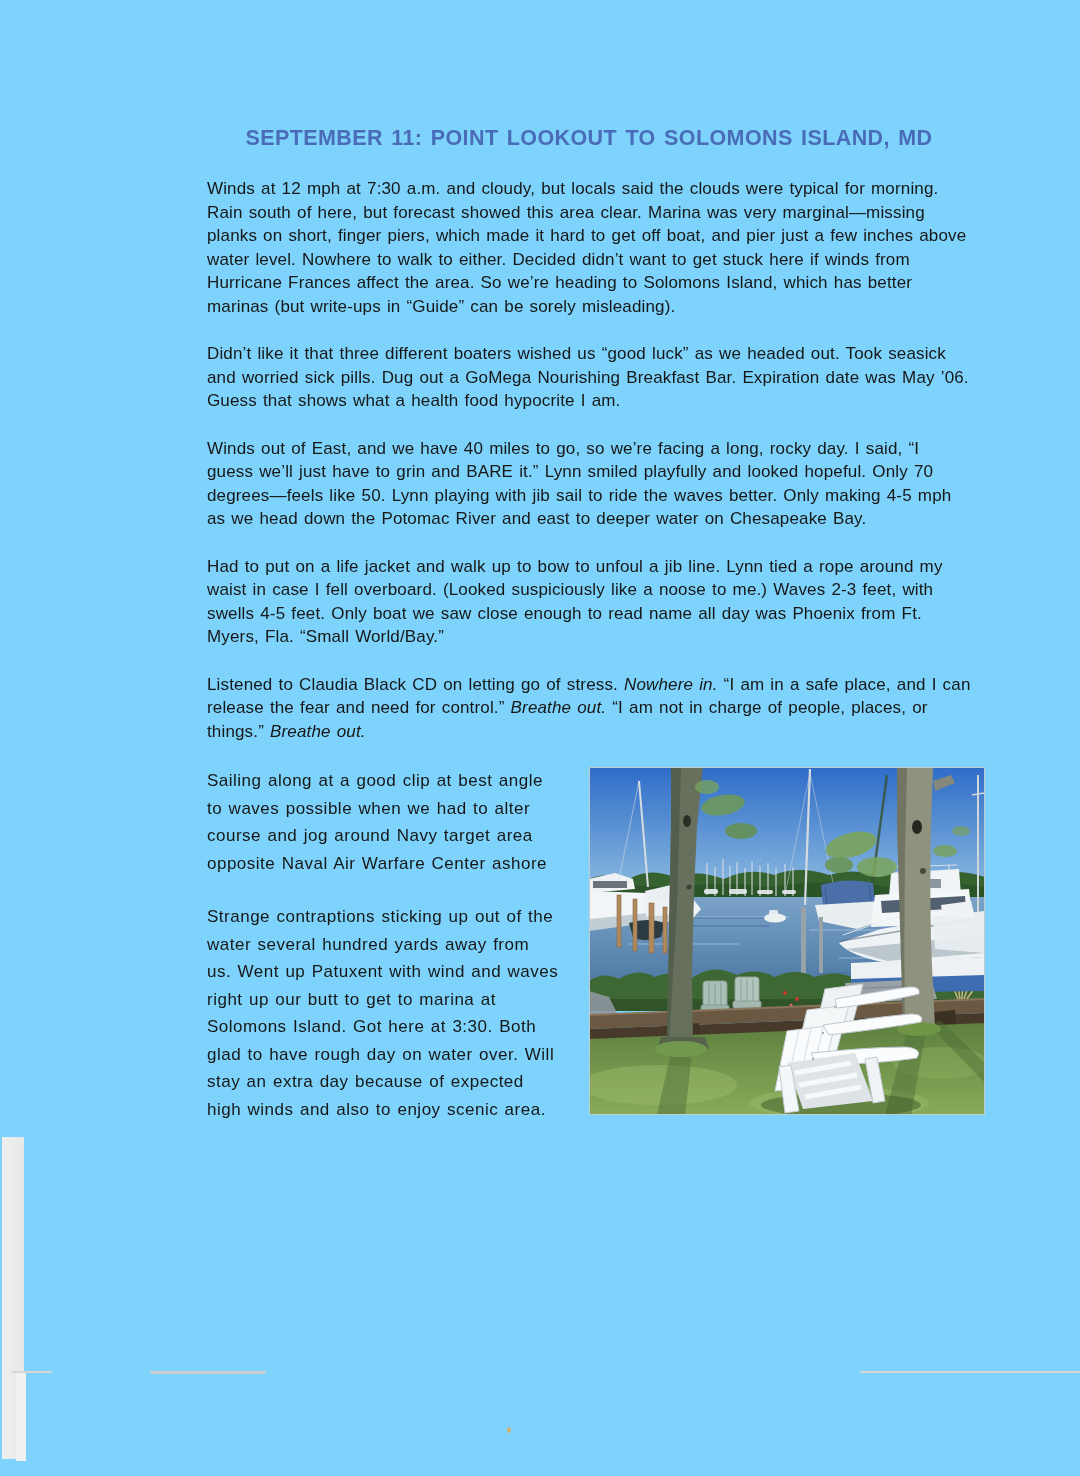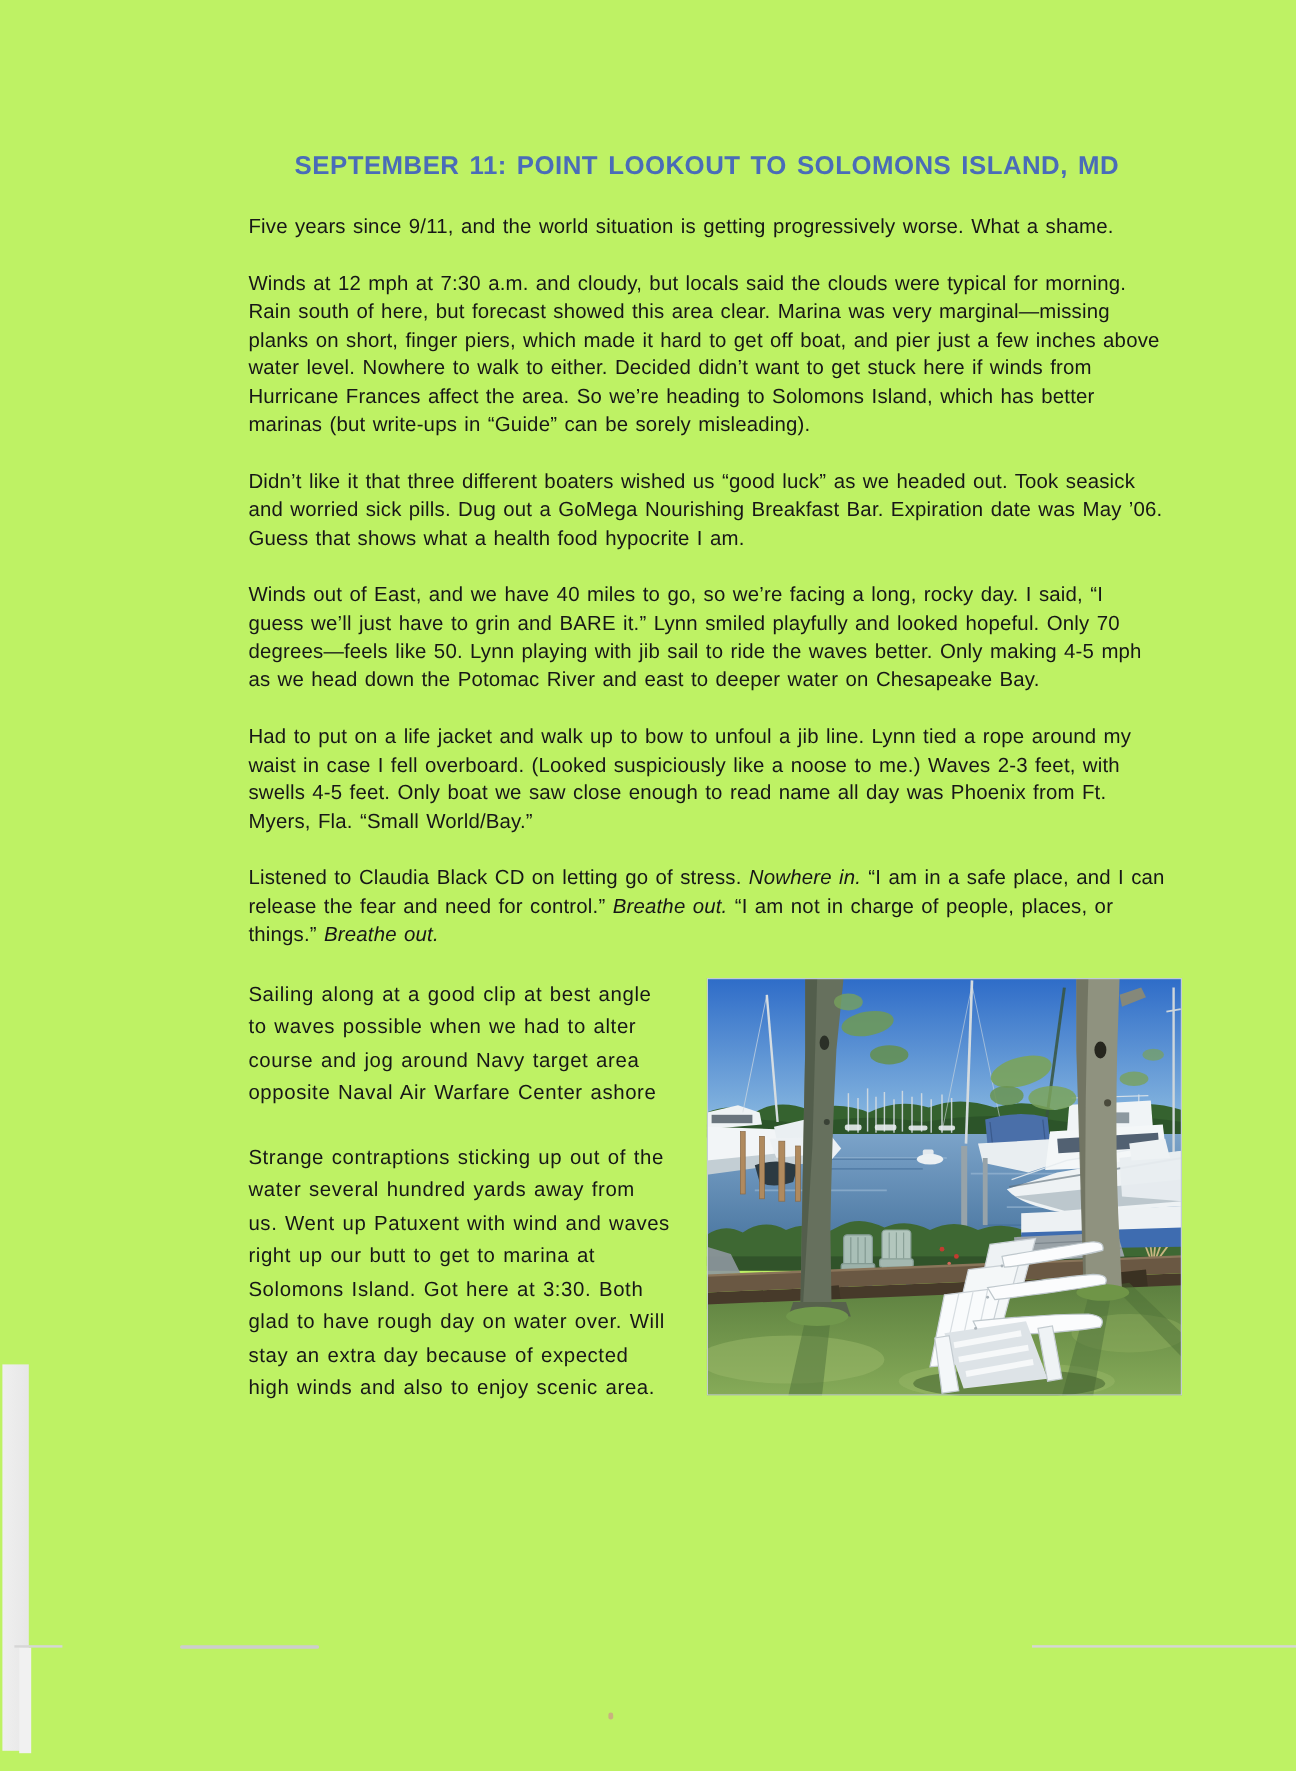--- a/index.html
+++ b/index.html
@@ -1,17 +1,17 @@
 <!DOCTYPE html>
 <html style="--title-blue: #4a6cb8; --body-text: #171717; --page-background: #ffffff; --ph-sky-top: #2e6cc8; --ph-sky-bottom: #c6ddef; --ph-water-top: #7ba3c9; --ph-water-bottom: #49759f; --ph-treeline: #35622f; --ph-lawn-dark: #5d8040; --ph-lawn-light: #86ab58; --ph-trunk-left: #66705d; --ph-trunk-right: #8f927f; --ph-chair-white: #f9fbfc; --ph-timber-brown: #6a5843; --ph-bimini-blue: #4a6fa9; --ph-hull-blue: #3e6cb0; --ph-flower-red: #c23c30; --ph-mast-gray: #d4dbdf;"><head>
 <meta charset="utf-8">
 <style>
   html,body{margin:0;padding:0;background:#ffffff;}
   .page{
-    position:relative;width:1080px;height:1476px;background:#bef264;overflow:hidden;
+    position:relative;width:1080px;height:1476px;background:#7dd3fc;overflow:hidden;
     font-family:"Liberation Sans","DejaVu Sans",sans-serif;color:#171717;
   }
   .content{position:absolute;left:207px;top:126px;width:764px;}
   .title{
     margin:0 0 26px 0;text-align:center;
     font-size:21.5px;font-weight:700;letter-spacing:.4px;word-spacing:2px;
     color:var(--title-blue,#4a6cb8);
   }
   .para{
     margin:0 0 24px 0;font-size:17px;line-height:23.5px;
@@ -47,21 +47,20 @@
   .st-lawn-bot{stop-color:var(--ph-lawn-light,#86ab58);}
 </style>
 </head>
 <body>
 
 <div class="page">
   <main class="content">
     <h1 class="title">SEPTEMBER 11: POINT LOOKOUT TO SOLOMONS ISLAND, MD</h1>
 
     <div>
-        <p class="para"><span>Five years since 9/11, and the world situation is getting progressively worse. What a shame.</span></p>
         <p class="para"><span>Winds at 12 mph at 7:30 a.m. and cloudy, but locals said the clouds were typical for morning. Rain south of here, but forecast showed this area clear. Marina was very marginal—missing planks on short, finger piers, which made it hard to get off boat, and pier just a few inches above water level. Nowhere to walk to either. Decided didn’t want to get stuck here if winds from Hurricane Frances affect the area. So we’re heading to Solomons Island, which has better marinas (but write-ups in “Guide” can be sorely misleading).</span></p>
         <p class="para"><span>Didn’t like it that three different boaters wished us “good luck” as we headed out. Took seasick and worried sick pills. Dug out a GoMega Nourishing Breakfast Bar. Expiration date was May ’06. Guess that shows what a health food hypocrite I am.</span></p>
         <p class="para"><span>Winds out of East, and we have 40 miles to go, so we’re facing a long, rocky day. I said, “I guess we’ll just have to grin and BARE it.” Lynn smiled playfully and looked hopeful. Only 70 degrees—feels like 50. Lynn playing with jib sail to ride the waves better. Only making 4-5 mph as we head down the Potomac River and east to deeper water on Chesapeake Bay.</span></p>
         <p class="para"><span>Had to put on a life jacket and walk up to bow to unfoul a jib line. Lynn tied a rope around my waist in case I fell overboard. (Looked suspiciously like a noose to me.) Waves 2-3 feet, with swells 4-5 feet. Only boat we saw close enough to read name all day was Phoenix from Ft. Myers, Fla. “Small World/Bay.”</span></p>
         <p class="para"><span>Listened to Claudia Black CD on letting go of stress. </span><span class="italic">Nowhere in.</span><span> “I am in a safe place, and I can release the fear and need for control.” </span><span class="italic">Breathe out.</span><span> “I am not in charge of people, places, or things.” </span><span class="italic">Breathe out.</span></p>
       </div>
 
     <div class="two-col">
       <div class="col-text">
           <p class="para"><span>Sailing along at a good clip at best angle to waves possible when we had to alter course and jog around Navy target area opposite Naval Air Warfare Center ashore</span></p>

